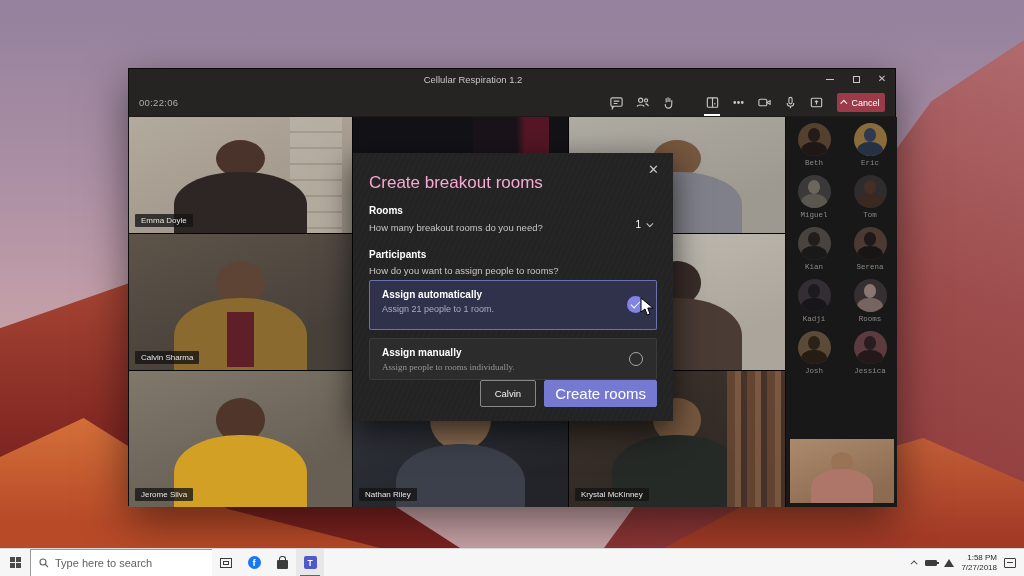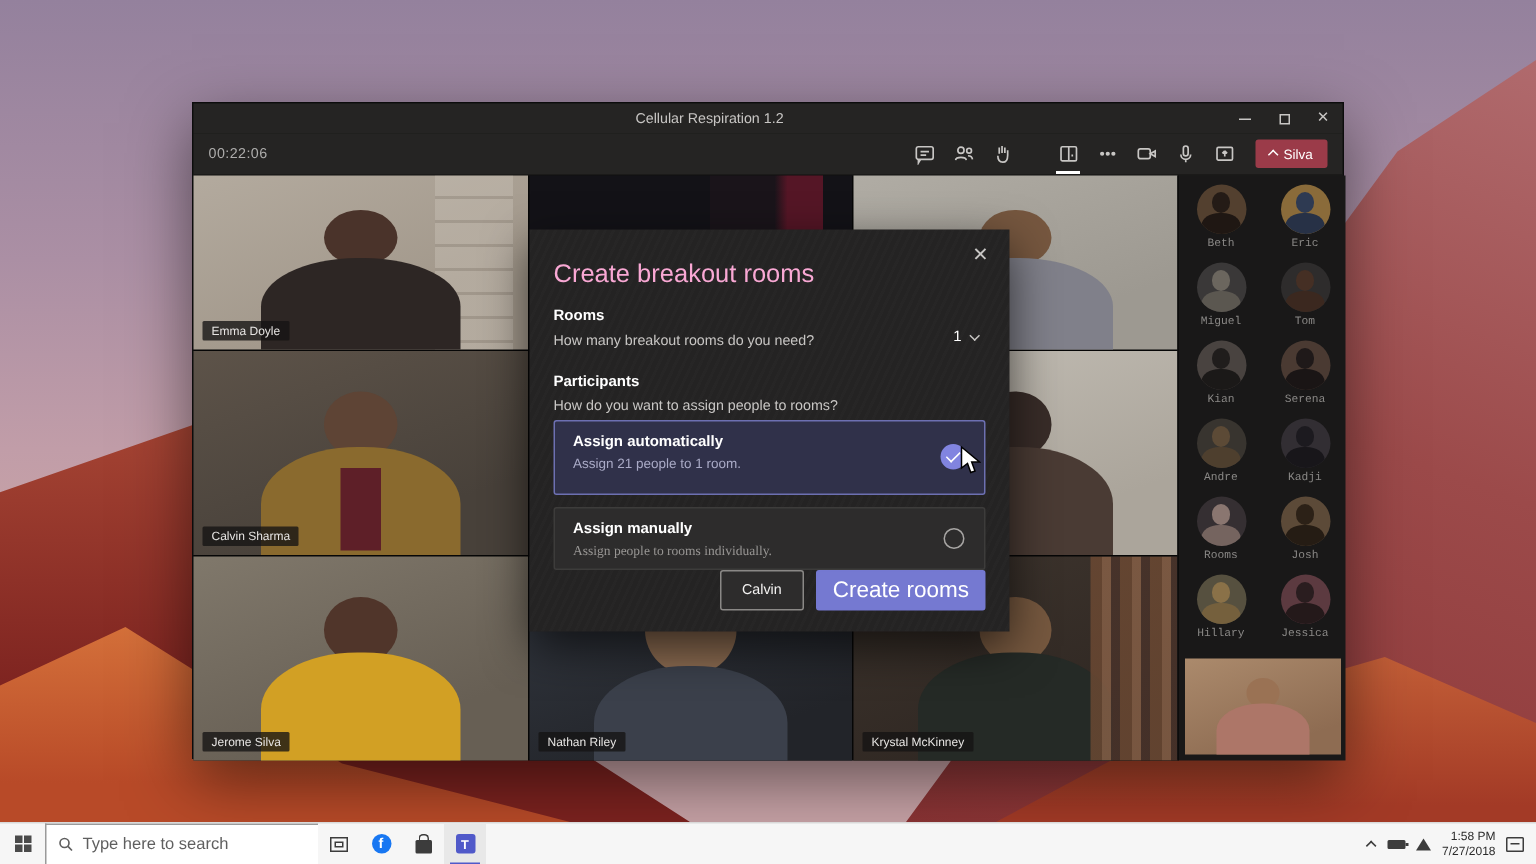--- a/index.html
+++ b/index.html
@@ -206,21 +206,21 @@
           </svg>
       </div>
       <div class="tbi">
         <svg width="15" height="15" viewBox="0 0 16 16">
             <rect x="2.5" y="3.5" width="11" height="9" rx="1"></rect>
             <path d="M8 10V6m0 0L6.3 7.7M8 6l1.7 1.7"></path>
           </svg>
       </div>
       <div id="leave-btn">
         <span class="chev-up"></span>
-        <span>Silva</span>
+        <span>Cancel</span>
       </div>
     </div>
 
     <div id="stage">
       <div class="tile" id="t-l1">
         <div class="head"></div>
         <div class="torso"></div>
         <span class="badge">Emma Doyle</span>
       </div>
       <div class="tile" id="t-l2">
@@ -275,38 +275,30 @@
           </div>
         <div class="pcell">
             <div class="avatar av5"></div>
             <span class="pname">Kian</span>
           </div>
         <div class="pcell">
             <div class="avatar av6"></div>
             <span class="pname">Serena</span>
           </div>
         <div class="pcell">
-            <div class="avatar av7"></div>
-            <span class="pname">Andre</span>
-          </div>
-        <div class="pcell">
             <div class="avatar av8"></div>
             <span class="pname">Kadji</span>
           </div>
         <div class="pcell">
             <div class="avatar av9"></div>
             <span class="pname">Rooms</span>
           </div>
         <div class="pcell">
             <div class="avatar av10"></div>
             <span class="pname">Josh</span>
-          </div>
-        <div class="pcell">
-            <div class="avatar av11"></div>
-            <span class="pname">Hillary</span>
           </div>
         <div class="pcell">
             <div class="avatar av12"></div>
             <span class="pname">Jessica</span>
           </div>
       </div>
       <div id="rail-tile">
         <div class="head"></div>
         <div class="torso"></div>
       </div>

